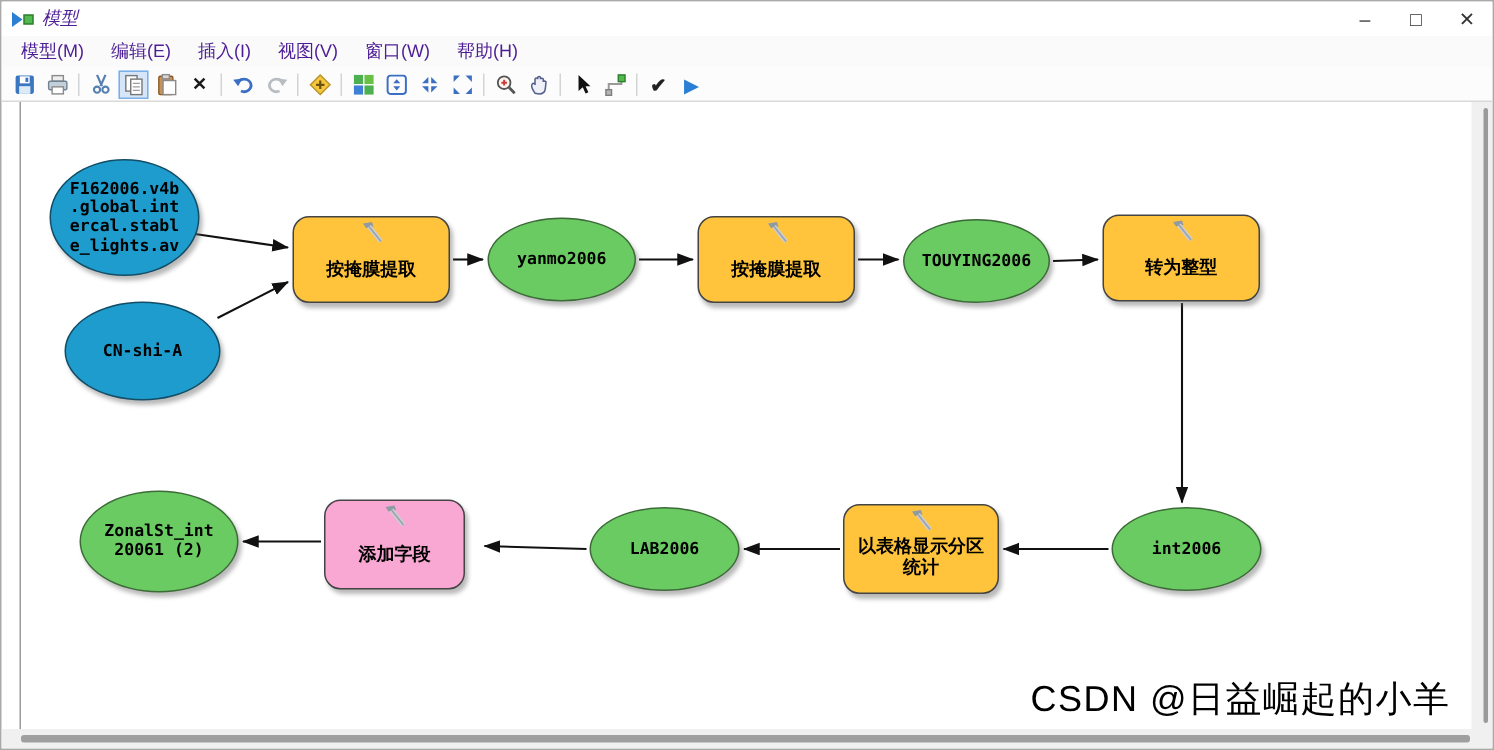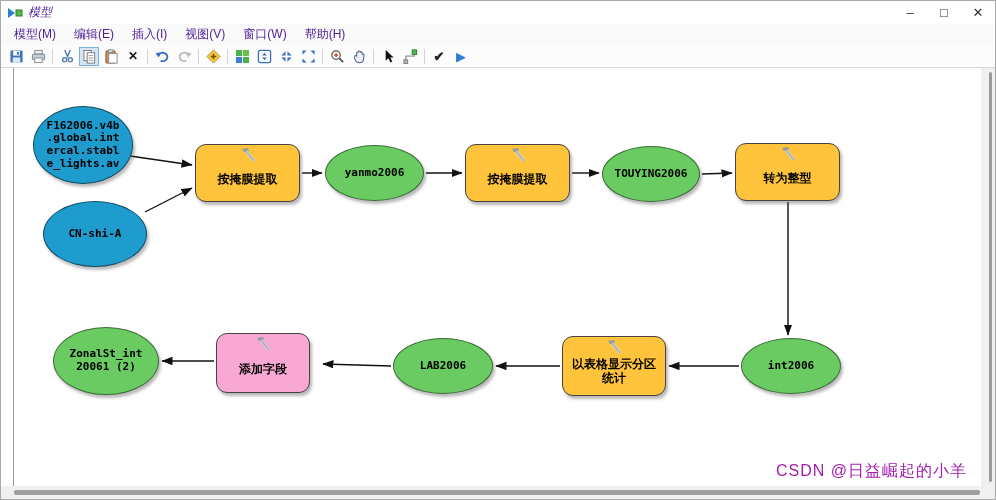--- a/index.html
+++ b/index.html
@@ -32,21 +32,21 @@
   .hthumb { position:absolute; top:4px; height:5px; left:13px; width:966px; background:#9f9f9f; border-radius:2px; }
   .edges { position:absolute; left:0; top:0; }
   .node { position:absolute; display:flex; align-items:center; justify-content:center; text-align:center;
           box-shadow:2px 3px 3px rgba(100,100,100,.45); }
   .ellipse { border-radius:50%; }
   .data-label { font-family:"DejaVu Sans Mono", monospace; font-weight:bold; font-size:11px; color:#000;
                 white-space:pre-line; line-height:1.15; }
   .tool { border-radius:11px; }
   .tool-label { font-weight:bold; font-size:12px; color:#000; line-height:1.2; padding:12px 6px 0 6px; white-space:pre-line; }
   .hammer { position:absolute; top:2px; left:50%; margin-left:-10px; }
-  .watermark { position:absolute; right:14px; bottom:4px; font-size:16px; color:#a21caf; letter-spacing:1px; }
+  .watermark { position:absolute; right:14px; bottom:4px; font-size:24px; color:#000000; letter-spacing:1px; }
 </style>
 </head>
 <body>
 
 <div class="window">
 
   <div class="titlebar">
     <svg class="title-icon" viewBox="0 0 16 14">
       <polygon points="1,2 1,12 8,7" fill="#2a7fd4"></polygon>
       <rect x="9" y="4" width="6" height="6" fill="#52b84f" stroke="#2c7f2a" stroke-width="1"></rect>

